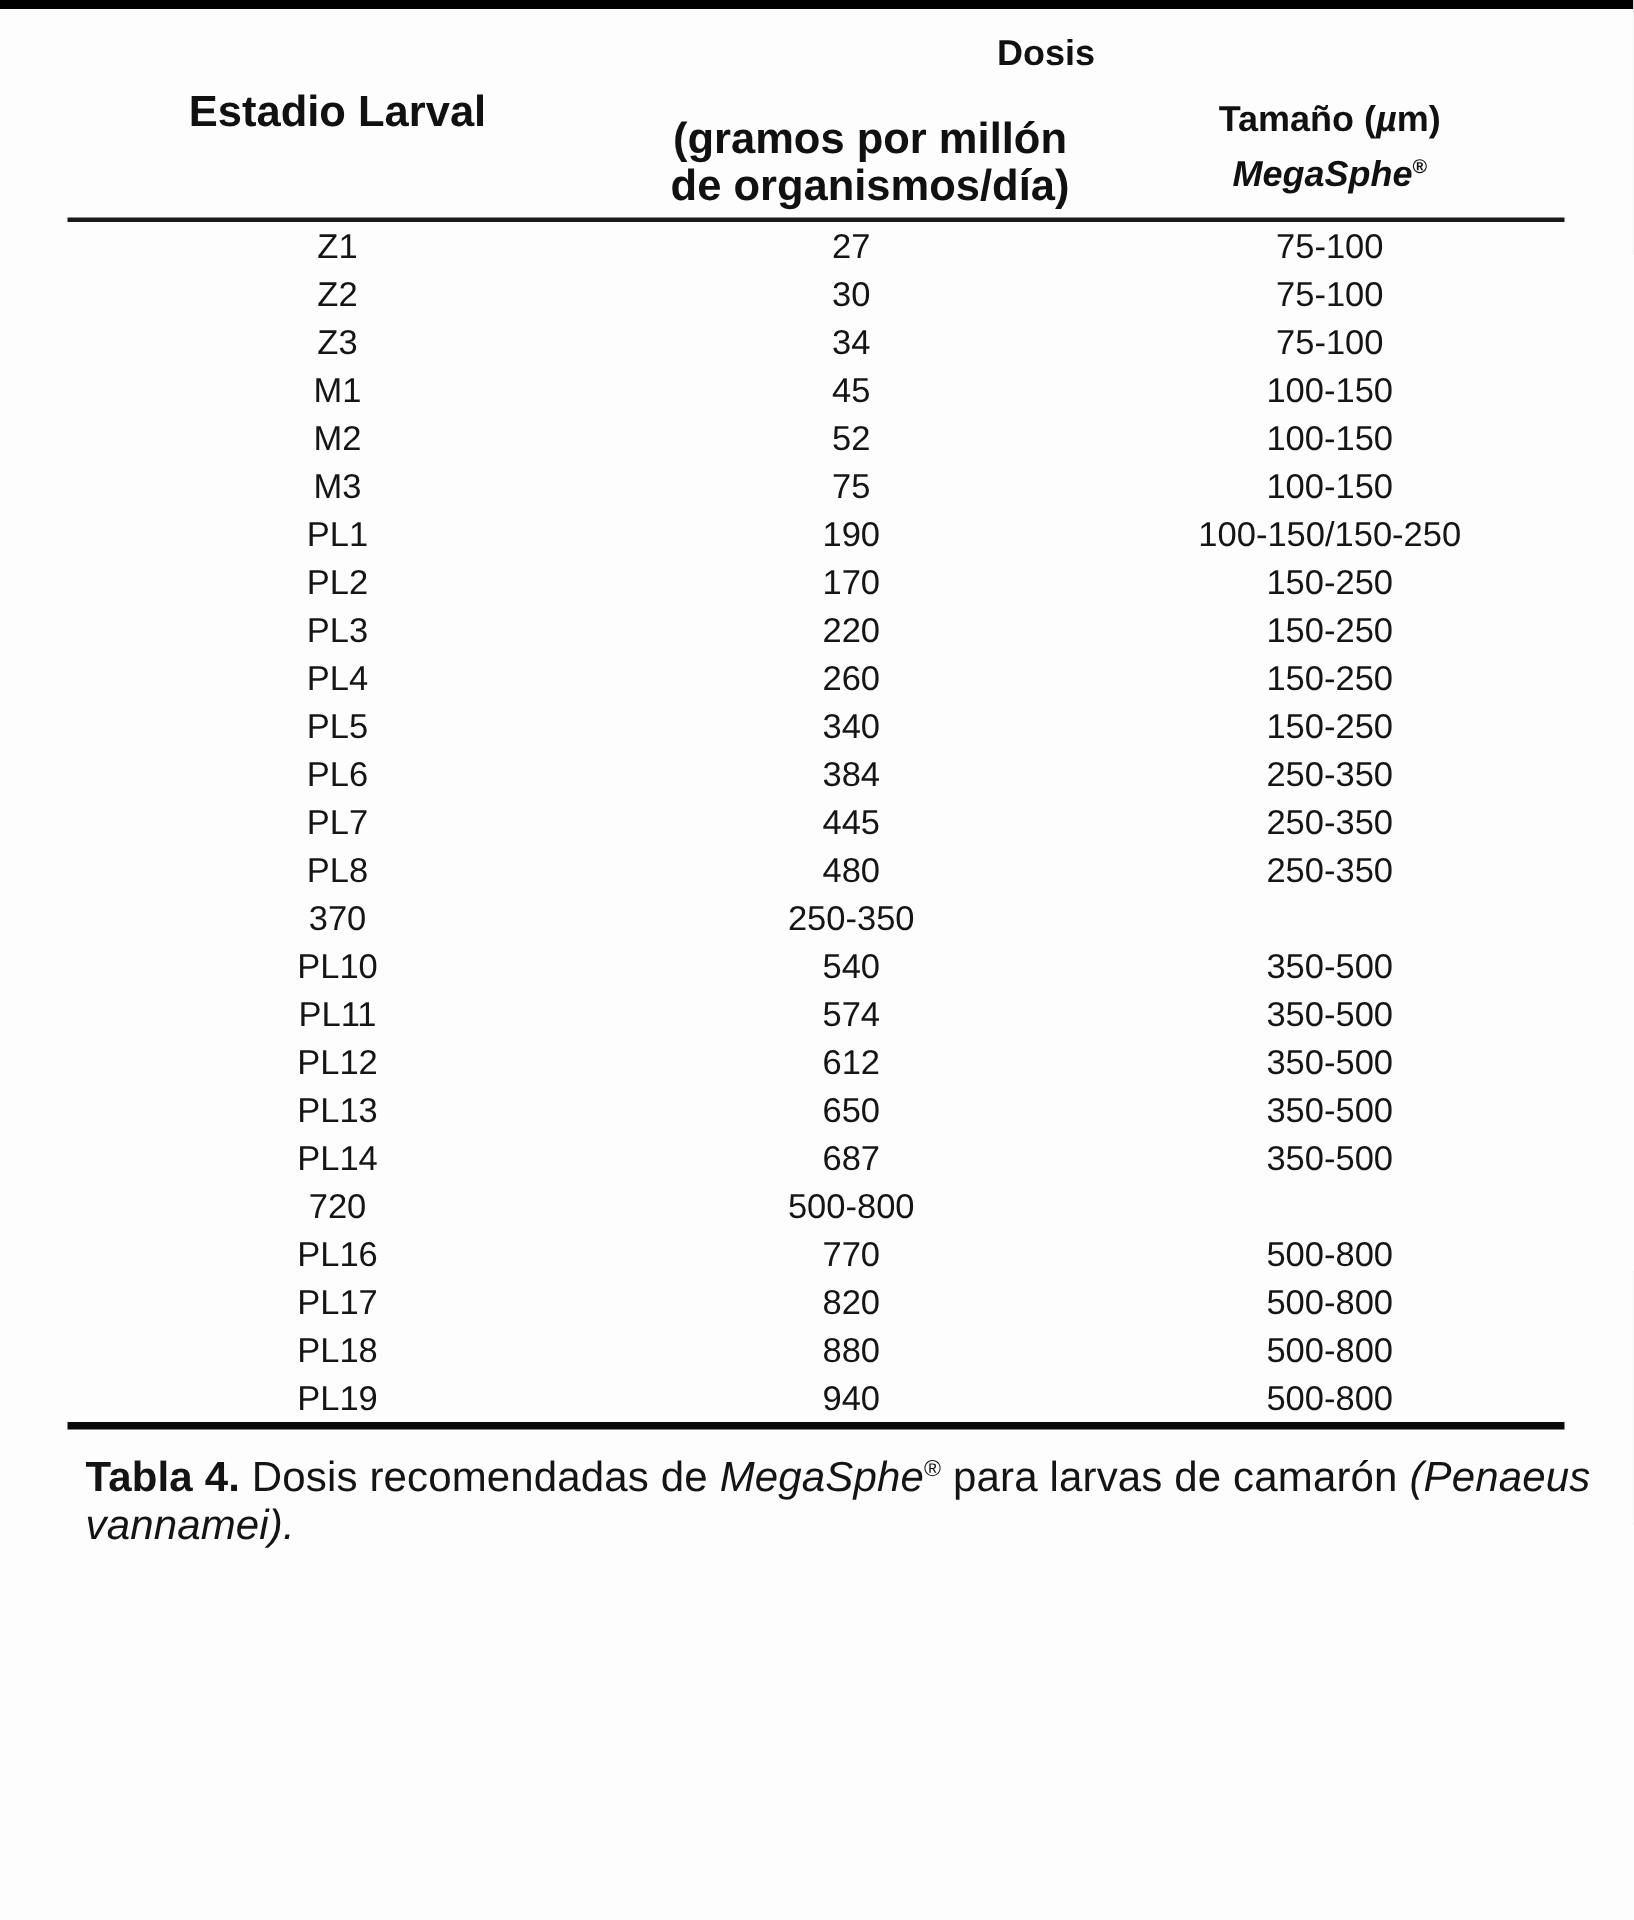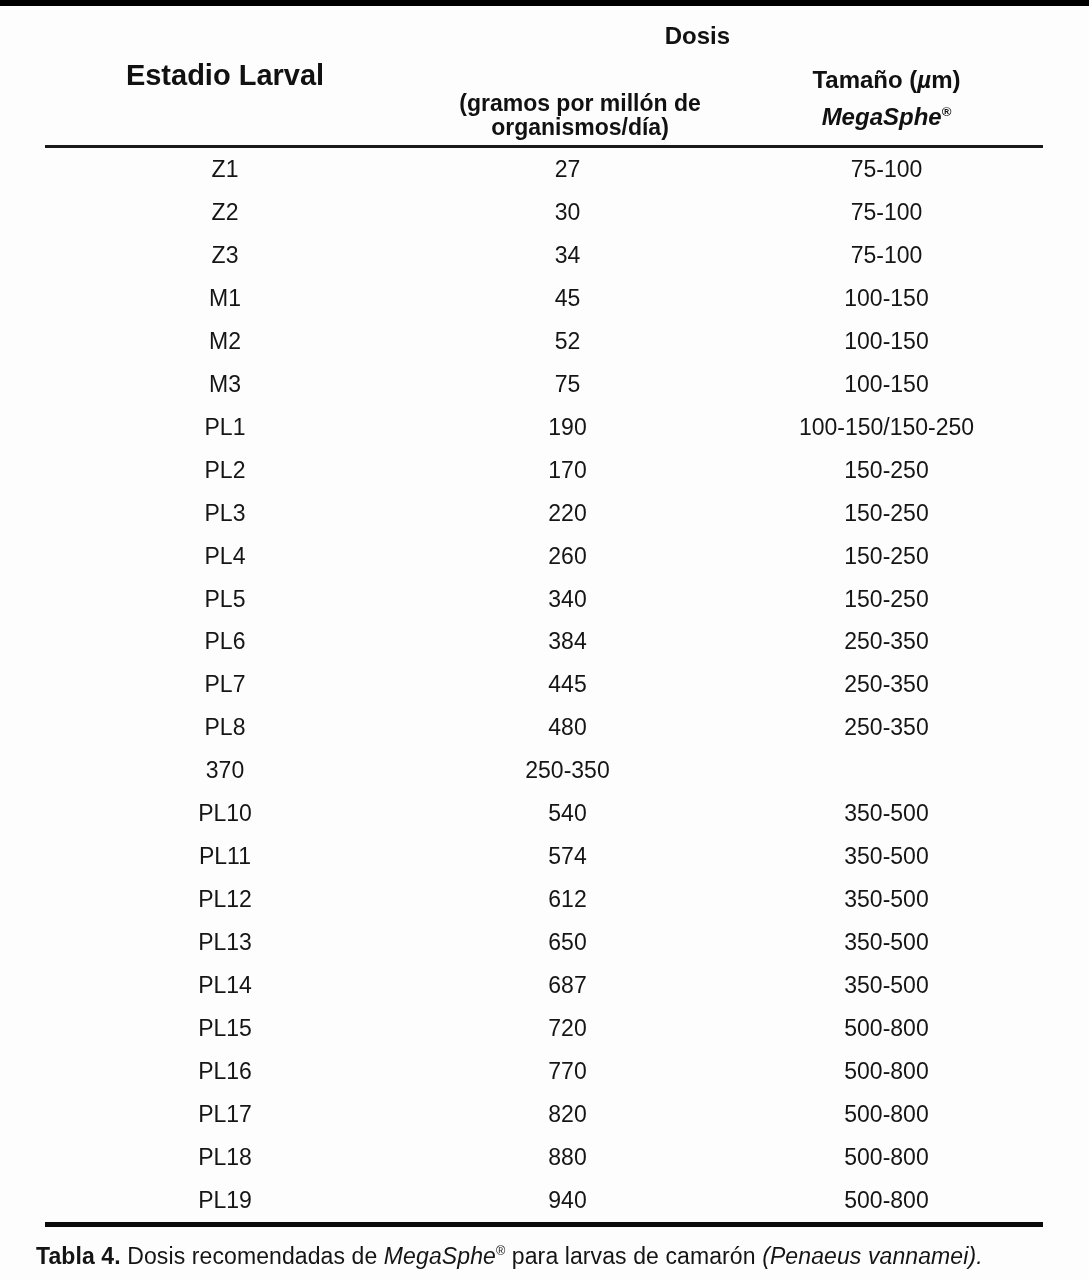--- a/index.html
+++ b/index.html
@@ -30,55 +30,55 @@
     display: flex; align-items: center; justify-content: center;
     font-size: 29px;
   }
   .th-dosis {
     display: flex; flex-direction: column;
     justify-content: space-between; align-items: flex-end;
     padding: 16px 0 6px 0;
     font-size: 24px;
   }
   .th-dosis .sub {
-    font-size: 23px;
+    font-size: 29px;
     line-height: 1.05;
     max-width: 300px;
   }
   .th-tamano {
     display: flex; flex-direction: column;
     justify-content: space-between; align-items: center;
     padding: 34px 0 14px 0;
     font-size: 24px;
     margin-top: 26px;
   }
   .brand-it { font-style: italic; }
   .sup-mark { font-size: 0.55em; vertical-align: super; }
   .header-rule {
     width: 998px; margin-left: 45px;
     height: 3px; background: #1a1a1a;
   }
   .tbody {
     display: flex; flex-direction: column;
-    height: 1074px;
+    height: 800px;
   }
   .tr {
     flex: 1 1 0;
     display: grid;
     grid-template-columns: 360px 325px 313px;
     align-items: center;
   }
   .td { text-align: center; font-size: 23px; color: #151515; }
   .bottom-rule {
     width: 998px; margin-left: 45px;
     height: 5px; background: #0a0a0a;
   }
   .caption {
-    margin: 16px 0 0 36px;
-    font-size: 23px;
+    margin: 16px 0 0 57px;
+    font-size: 28px;
     color: #141414;
     letter-spacing: 0.1px;
   }
   .caption .cap-label { font-weight: bold; }
   .caption .italic { font-style: italic; }
 </style>
 </head>
 <body>
 
 <div class="page">
@@ -198,21 +198,20 @@
           <div class="td">PL13</div>
           <div class="td">650</div>
           <div class="td">350-500</div>
         </div>
         <div class="tr">
           <div class="td">PL14</div>
           <div class="td">687</div>
           <div class="td">350-500</div>
         </div>
         <div class="tr">
-          <div class="td">PL15</div>
           <div class="td">720</div>
           <div class="td">500-800</div>
         </div>
         <div class="tr">
           <div class="td">PL16</div>
           <div class="td">770</div>
           <div class="td">500-800</div>
         </div>
         <div class="tr">
           <div class="td">PL17</div>

